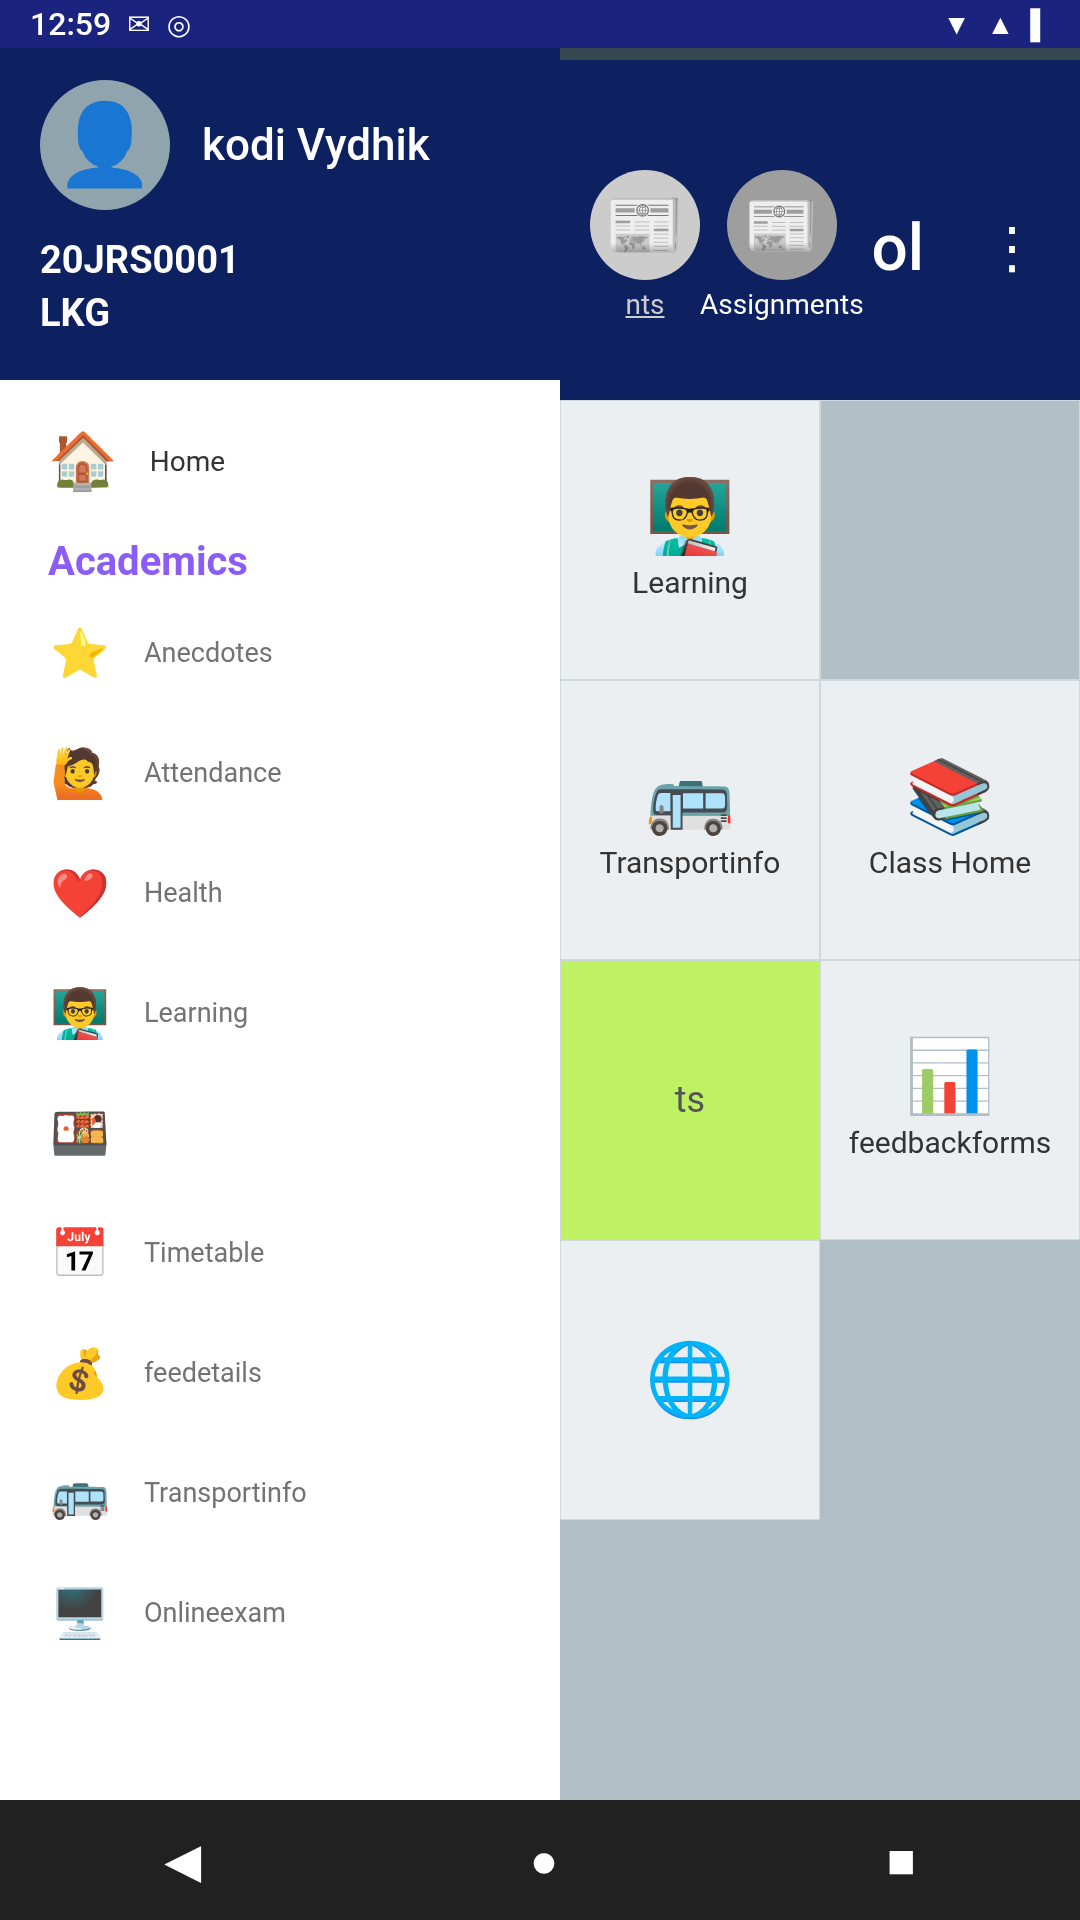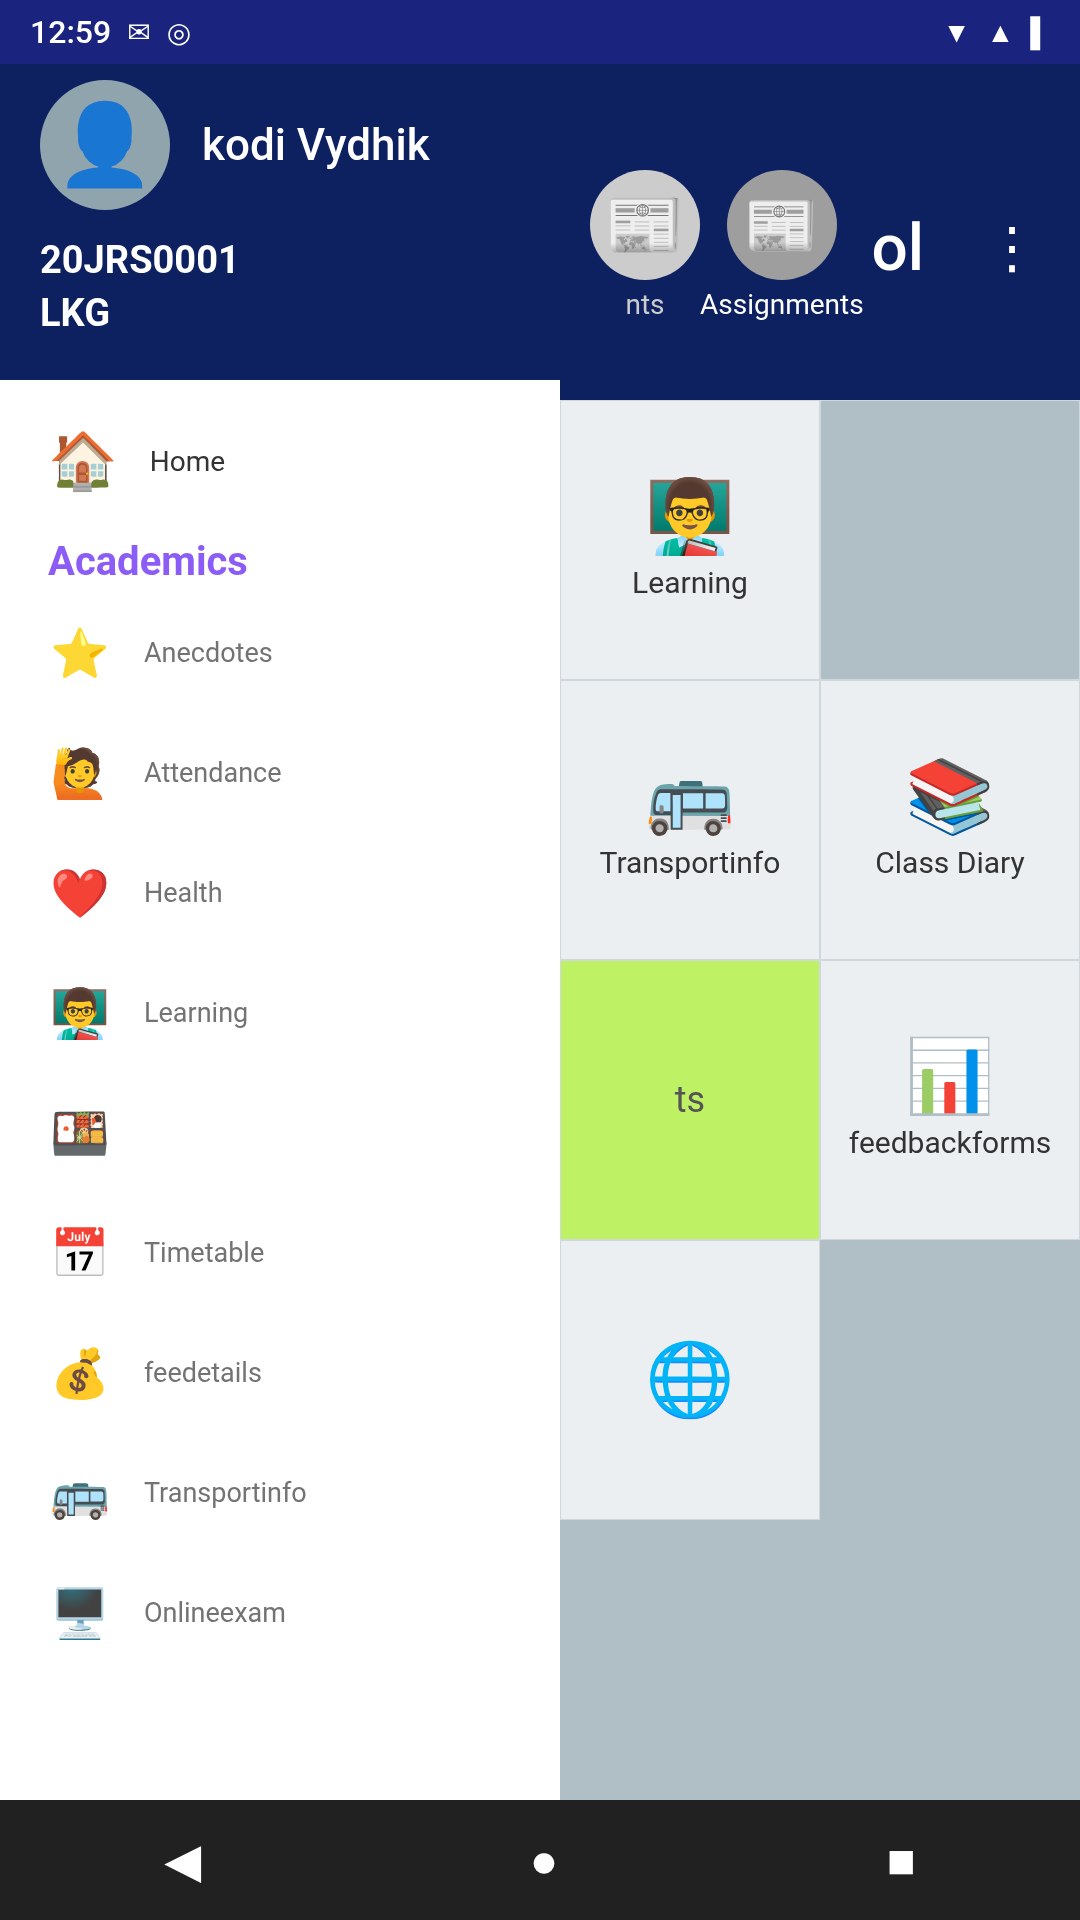--- a/index.html
+++ b/index.html
@@ -10,21 +10,21 @@
       font-family: 'Roboto', Arial, sans-serif;
       background: #ccc;
       position: relative;
       overflow: hidden;
     }
 
     
     .status-bar {
       position: absolute;
       top: 0; left: 0; right: 0;
-      height: 64px;
+      height: 48px;
       background: #1a237e;
       display: flex;
       align-items: center;
       justify-content: space-between;
       padding: 0 30px;
       z-index: 100;
     }
     .status-bar-left {
       display: flex;
       align-items: center;
@@ -242,21 +242,21 @@
 
   <div class="right-top-bar">
     <div class="right-top-content">
       <span class="right-title-partial">ol</span>
       <span class="right-menu-dots">⋮</span>
     </div>
   </div>
 
   <div style="position:absolute; top:170px; left:590px; display:flex; flex-direction:column; align-items:center; gap:8px;">
     <div style="width:110px; height:110px; background:#ccc; border-radius:55px; display:flex; align-items:center; justify-content:center; font-size:64px;">📰</div>
-    <span style="color:#ccc; font-size:28px;">nts</span>
+    <span style="color:#ccc; font-size:28px;text-decoration:underline;">nts</span>
   </div>
 
   <div style="position:absolute; top:170px; left:700px; display:flex; flex-direction:column; align-items:center; gap:8px;">
     <div style="width:110px; height:110px; background:#9e9e9e; border-radius:55px; display:flex; align-items:center; justify-content:center; font-size:60px;">📰</div>
     <span style="color:white; font-size:28px;">Assignments</span>
   </div>
 
   <div class="right-grid">
 
     <div class="grid-item">
@@ -266,21 +266,21 @@
 
     <div class="grid-item" style="background:#b0bec5;"></div>
 
     <div class="grid-item">
       <div class="grid-item-icon">🚌</div>
       <span class="grid-item-label">Transportinfo</span>
     </div>
 
     <div class="grid-item">
       <div class="grid-item-icon">📚</div>
-      <span class="grid-item-label">Class Diary</span>
+      <span class="grid-item-label">Class Home</span>
     </div>
 
     <div class="grid-item" style="background:#bef264;">
       <span style="color:#555; font-size:36px;">ts</span>
     </div>
 
     <div class="grid-item">
       <div class="grid-item-icon">📊</div>
       <span class="grid-item-label">feedbackforms</span>
     </div>

